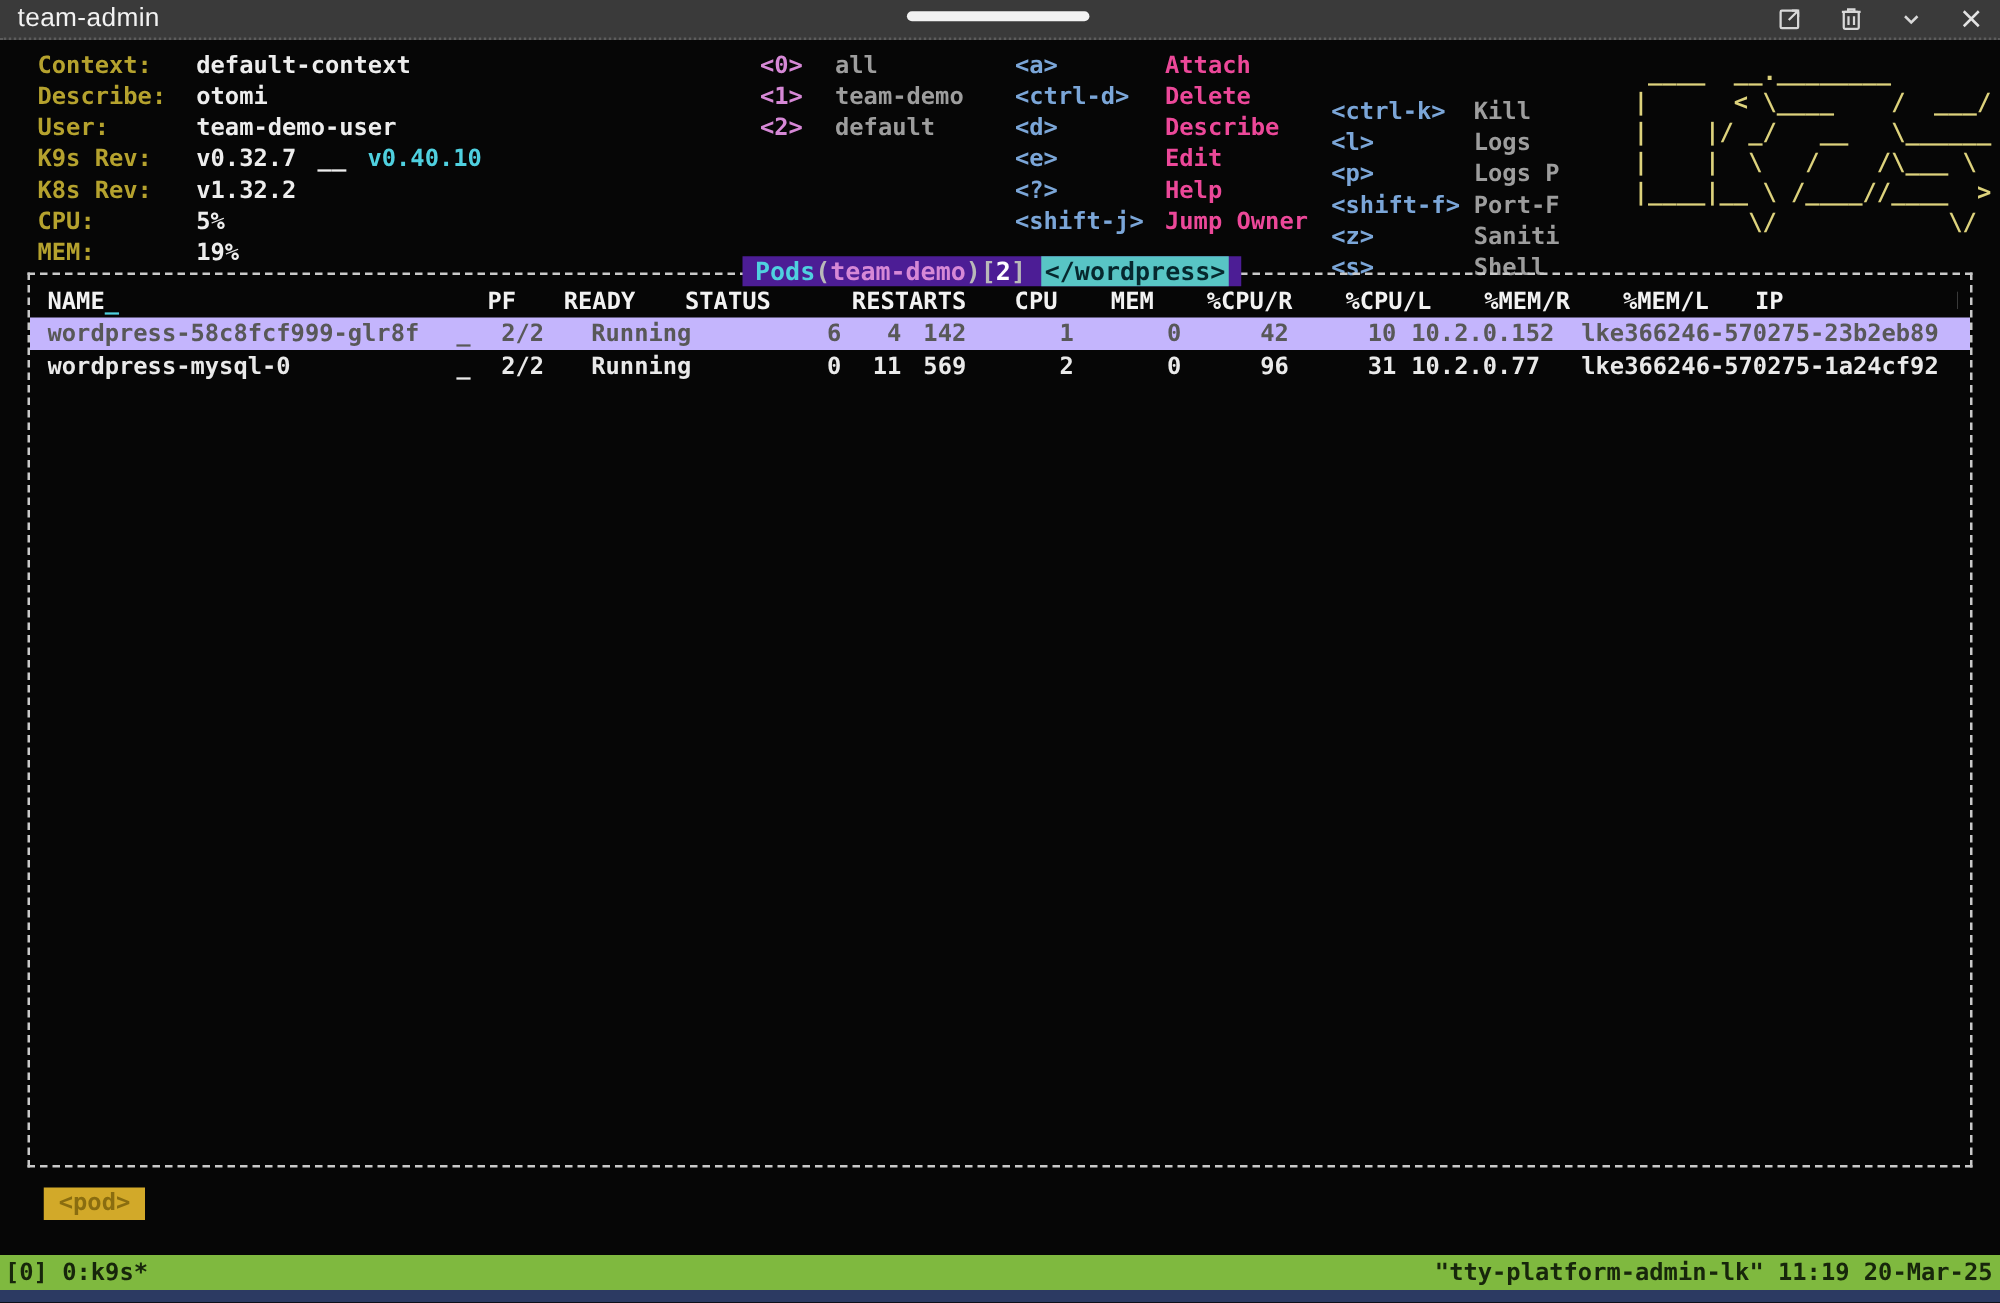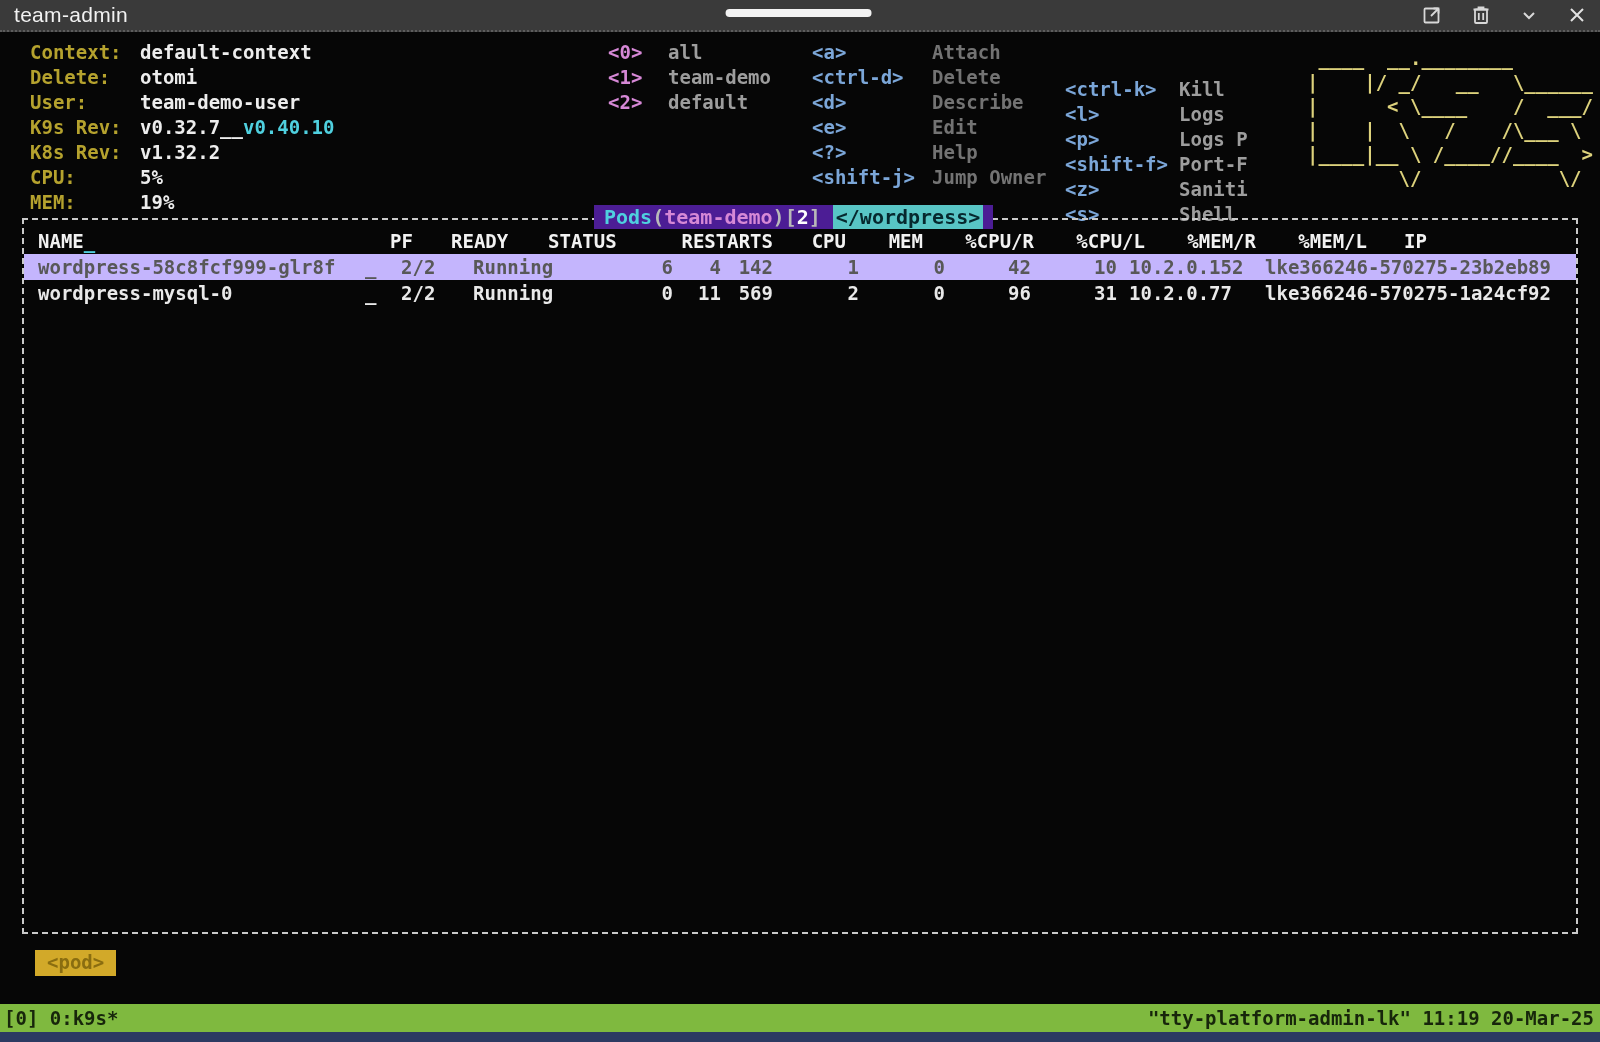--- a/index.html
+++ b/index.html
@@ -31,33 +31,33 @@
   .term { flex:1; background:#060606; display:flex; flex-direction:column; padding-top:6px; min-height:0; }
 
   .hdr { position:relative; height:180px; flex:none; font-size:19px; font-weight:bold; line-height:25px; }
   .hdr .ctx   { position:absolute; left:30px;  top:2px; }
   .hdr .nsk   { position:absolute; left:608px; top:2px; }
   .hdr .ak1   { position:absolute; left:812px; top:2px; }
   .hdr .ak2   { position:absolute; left:1065px;top:2px;margin-top:37px; }
   .hdr .logo  { position:absolute; left:1307px;top:8px;  color:#ddd27c; font-size:19px; line-height:24px; }
   .logo div { white-space:pre; }
 
-  .ctx .row { display:flex; }
+  .ctx .row { display:flex;gap:17px; }
   .ctx .lbl { width:110px; color:#b5a22e; }
   .ctx .val { color:#ededed; }
   .ctx .sep { color:#ededed; }
   .ctx .extra { color:#4fd0df; }
 
   .nsk .row { display:flex; }
   .nsk .k { color:#d688d6; width:48px; }
   .nsk .v { color:#9d9d9d; margin-left:12px; }
 
   .ak1 .row, .ak2 .row { display:flex; }
   .ak1 .k { color:#7ba6d8; width:120px; }
-  .ak1 .v { color:#737373; }
+  .ak1 .v { color:#ec4899; }
   .ak2 .k { color:#7ba6d8; width:114px; }
   .ak2 .v { color:#9d9d9d; width:90px; white-space:nowrap; overflow:hidden; }
 
   
   .box {
     flex:1; min-height:0; margin:0 22px 6px; position:relative;
     border:2px dashed #c9c9c9; padding-top:8px;
   }
   .box-title {
     position:absolute; top:-15px; left:570px; background:#4c1d95;
@@ -140,21 +140,21 @@
   <div class="term">
 
     <div class="hdr">
 
       <div class="ctx">
         <div class="row">
           <span class="lbl">Context:</span>
           <span class="val">default-context</span>
         </div>
         <div class="row">
-          <span class="lbl">Delete:</span>
+          <span class="lbl">Describe:</span>
           <span class="val">otomi</span>
         </div>
         <div class="row">
           <span class="lbl">User:</span>
           <span class="val">team-demo-user</span>
         </div>
         <div class="row">
           <span class="lbl">K9s Rev:</span>
           <span class="val">v0.32.7 </span>
           <span class="sep">__</span>
@@ -238,22 +238,22 @@
           <span class="v">Saniti</span>
         </div>
         <div class="row">
           <span class="k">&lt;s&gt;</span>
           <span class="v">Shell</span>
         </div>
       </div>
 
       <div class="logo">
         <div> ____  __.________</div>
+        <div>|      &lt; \____    /  ___/</div>
         <div>|    |/ _/   __   \______</div>
-        <div>|      &lt; \____    /  ___/</div>
         <div>|    |  \   /    /\___ \</div>
         <div>|____|__ \ /____//____  &gt;</div>
         <div>        \/            \/</div>
       </div>
     </div>
 
     <div class="box">
 
       <div class="box-title">
         <span class="res">Pods</span><span class="paren">(</span><span class="ns">team-demo</span><span class="paren">)</span><span class="brk">[</span><span class="cnt">2</span><span class="brk">]</span>

